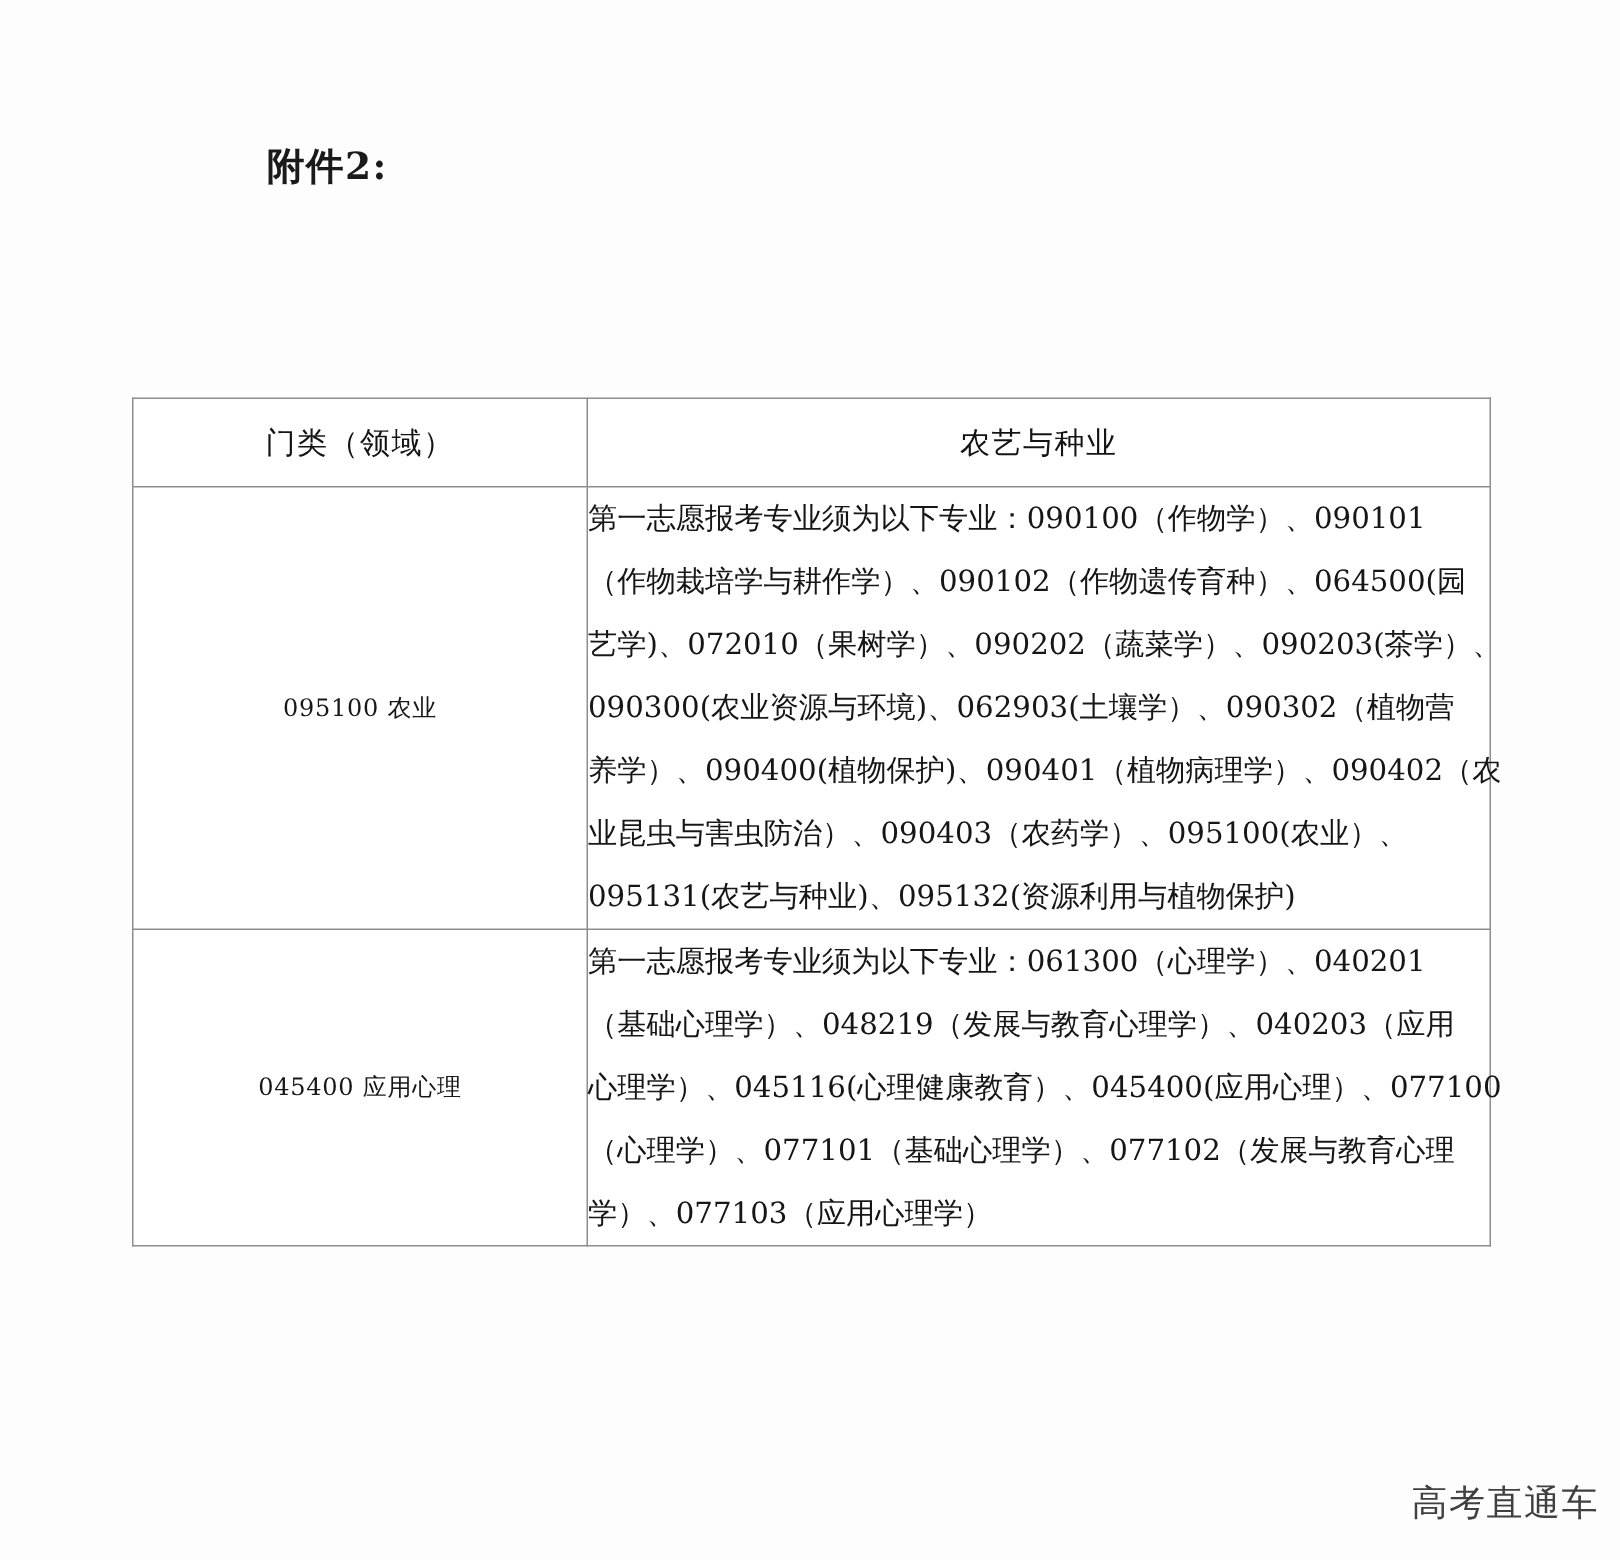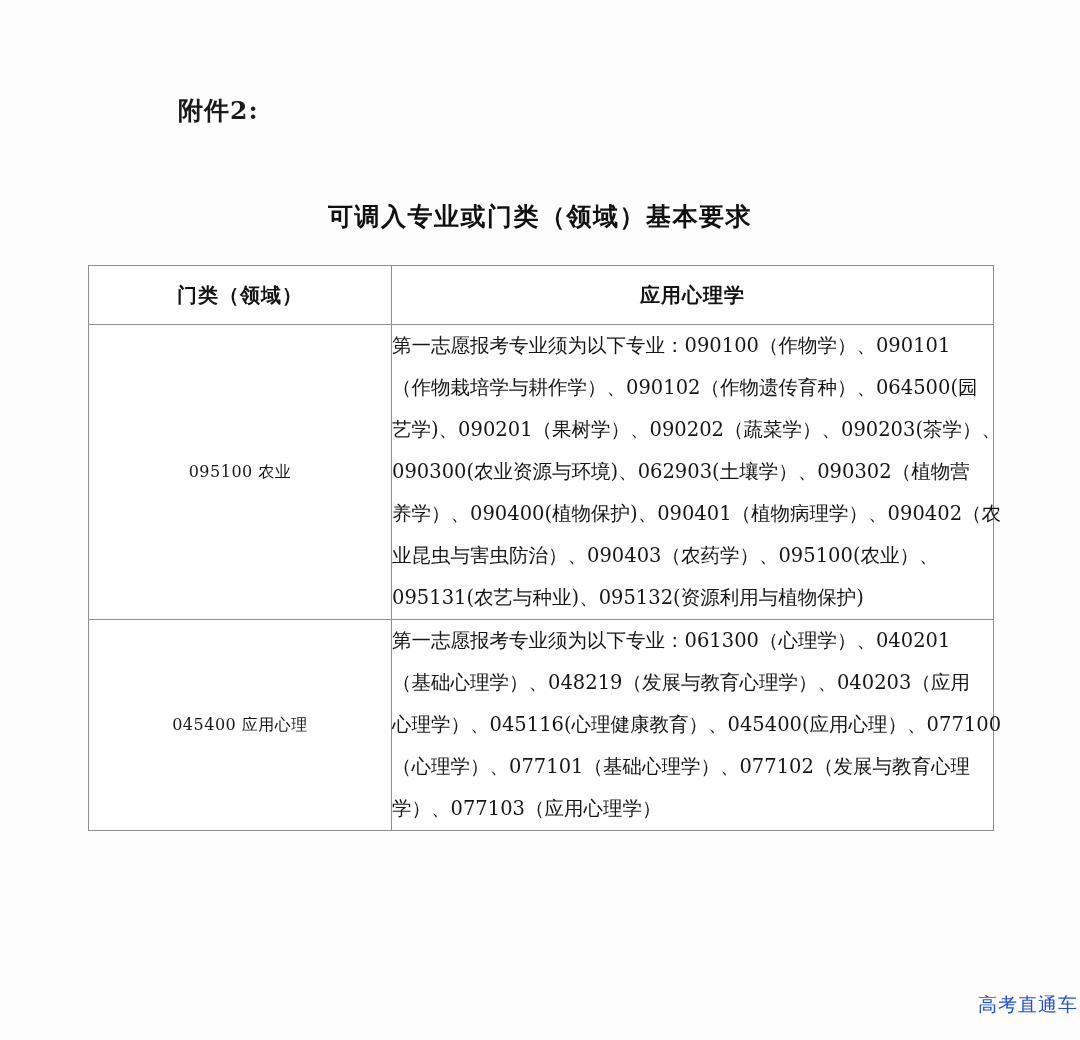--- a/index.html
+++ b/index.html
@@ -63,21 +63,21 @@
     vertical-align: middle;
     background: #ffffff;
   }
   .col-cat { width: 303px; }
   .col-req { width: 602px; }
 
   .th-cell {
     height: 58px;
     text-align: center;
     font-size: 20px;
-    font-weight: 700;
+    font-weight: 400;
     letter-spacing: 1px;
     color: #131313;
   }
 
   .cat-cell {
     text-align: center;
     font-size: 16px;
     letter-spacing: 0.5px;
     color: #171717;
   }
@@ -96,57 +96,56 @@
     text-indent: 0;
   }
   .req-cell .line {
     display: block;
     white-space: nowrap;
   }
 
   
   .watermark {
     position: absolute;
-    right: 2px;
+    right: 14px;
     bottom: 22px;
-    font-size: 19px;
-    color: #1d4ed8;
+    font-size: 24px;
+    color: #404040;
     letter-spacing: 1px;
     font-family: "DejaVu Sans", "Liberation Sans", sans-serif;
     user-select: none;
   }
 </style>
 </head>
 <body>
 
 <div class="page">
 
   <div class="attach-label">附件2:</div>
 
-  <div class="doc-title">可调入专业或门类（领域）基本要求</div>
 
   <table class="req-table">
     <colgroup>
       <col class="col-cat">
       <col class="col-req">
     </colgroup>
     <thead>
       <tr>
         <th class="th-cell">门类（领域）</th>
-        <th class="th-cell">应用心理学</th>
+        <th class="th-cell">农艺与种业</th>
       </tr>
     </thead>
     <tbody>
       <tr>
         <td class="cat-cell">095100 农业</td>
         <td class="req-cell">
           <div class="para">
             <span class="line">第一志愿报考专业须为以下专业：090100（作物学）、090101</span>
             <span class="line">（作物栽培学与耕作学）、090102（作物遗传育种）、064500(园</span>
-            <span class="line">艺学)、090201（果树学）、090202（蔬菜学）、090203(茶学）、</span>
+            <span class="line">艺学)、072010（果树学）、090202（蔬菜学）、090203(茶学）、</span>
             <span class="line">090300(农业资源与环境)、062903(土壤学）、090302（植物营</span>
             <span class="line">养学）、090400(植物保护)、090401（植物病理学）、090402（农</span>
             <span class="line">业昆虫与害虫防治）、090403（农药学）、095100(农业）、</span>
             <span class="line">095131(农艺与种业)、095132(资源利用与植物保护)</span>
           </div>
         </td>
       </tr>
       <tr>
         <td class="cat-cell">045400 应用心理</td>
         <td class="req-cell">

